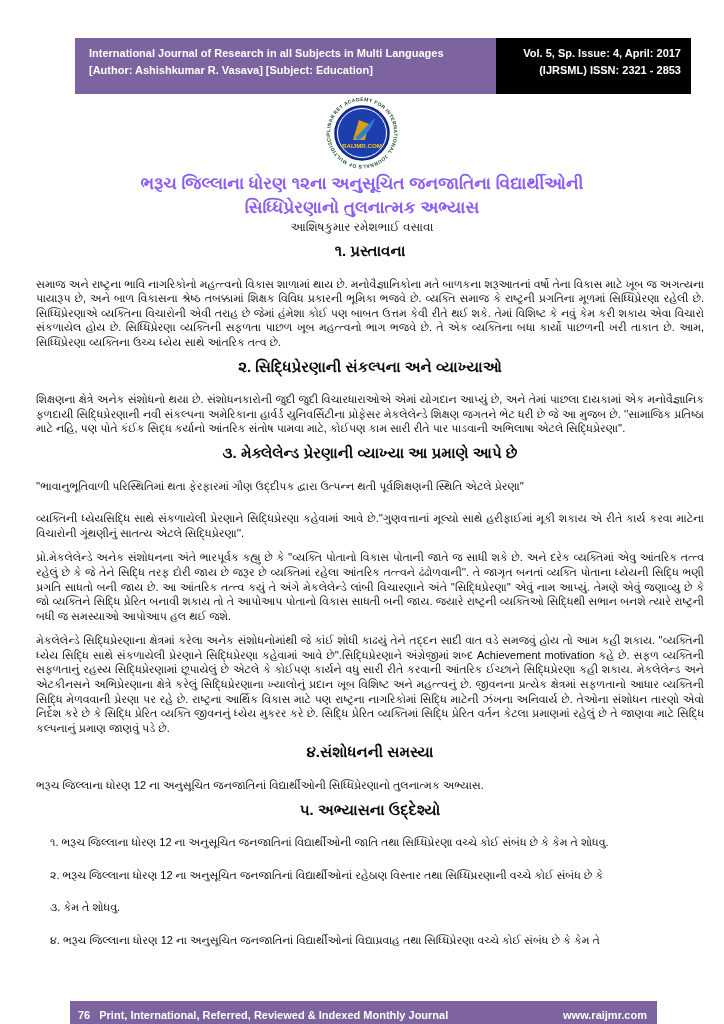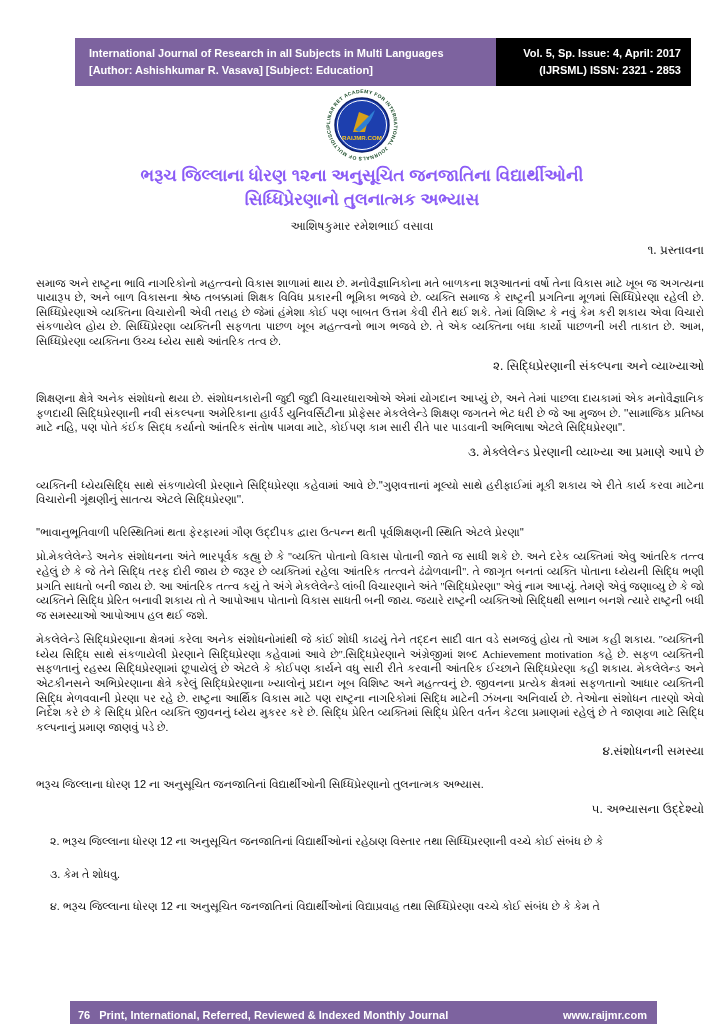--- a/index.html
+++ b/index.html
@@ -10,21 +10,21 @@
     font-family: "Liberation Sans", "DejaVu Sans", sans-serif;
     color: #111;
     overflow: hidden;
   }
   .page { width: 724px; height: 1024px; position: relative; }
 
   
   .header-band {
     display: flex;
     margin: 38px 33px 0 75px;
-    height: 48px;
+    height: 56px;
   }
   .header-left {
     background: #7d639f;
     color: #fff;
     flex: 0 0 421px;
     padding: 7px 12px 6px 14px;
     font-size: 11px;
     font-weight: bold;
     line-height: 17px;
     white-space: nowrap;
@@ -55,40 +55,39 @@
     font-weight: bold;
     font-size: 17px;
     line-height: 24px;
     color: #8b5cf6;
     margin-top: 2px;
   }
   .article-author {
     text-align: center;
     font-size: 12px;
     color: #222;
-    margin-top: 7px;
   }
 
   
   .content {
     margin: 10px 20px 0 36px;
     font-size: 11px;
     line-height: 14.6px;
     text-align: justify;
     color: #0a0a0a;
   }
   .sec-heading {
-    font-weight: normal;
-    font-size: 12px;
+    font-weight: bold;
+    font-size: 15px;
     margin-top: 10px;
-    text-align: right;
+    text-align: center;
   }
   .sec-heading.first { margin-top: 6px; }
   .para { margin-top: 18px; }
-  .para-gap { margin-top: 10px; font-family: Liberation Serif, serif; }
+  .para-gap { margin-top: 10px; }
   .obj-item { padding-left: 14px; }
 
   
   .footer-band {
     position: absolute;
     left: 70px;
     bottom: 17px;
     width: 587px;
     background: #7d639f;
     color: #fff;
@@ -144,29 +143,30 @@
 
   <div class="content">
 
     <div class="sec-heading first">૧. પ્રસ્તાવના</div>
     <div class="para">સમાજ અને રાષ્ટ્રના ભાવિ નાગરિકોનો મહત્ત્વનો વિકાસ શાળામાં થાય છે. મનોવૈજ્ઞાનિકોના મતે બાળકના શરૂઆતનાં વર્ષો તેના વિકાસ માટે ખૂબ જ અગત્યના પાયારૂપ છે, અને બાળ વિકાસના શ્રેષ્ઠ તબક્કામાં શિક્ષક વિવિધ પ્રકારની ભૂમિકા ભજવે છે. વ્યક્તિ સમાજ કે રાષ્ટ્રની પ્રગતિના મૂળમાં સિધ્ધિપ્રેરણા રહેલી છે. સિધ્ધિપ્રેરણાએ વ્યક્તિના વિચારોની એવી તરાહ છે જેમાં હંમેશા કોઈ પણ બાબત ઉત્તમ કેવી રીતે થઈ શકે. તેમાં વિશિષ્ટ કે નવું કેમ કરી શકાય એવા વિચારો સંકળાયેલ હોય છે. સિધ્ધિપ્રેરણા વ્યક્તિની સફળતા પાછળ ખૂબ મહત્ત્વનો ભાગ ભજવે છે. તે એક વ્યક્તિના બધા કાર્યો પાછળની ખરી તાકાત છે. આમ, સિધ્ધિપ્રેરણા વ્યક્તિના ઉચ્ચ ધ્યેય સાથે આંતરિક તત્વ છે.</div>
 
     <div class="sec-heading">૨. સિદ્ધિપ્રેરણાની સંકલ્પના અને વ્યાખ્યાઓ</div>
     <div class="para">શિક્ષણના ક્ષેત્રે અનેક સંશોધનો થયા છે. સંશોધનકારોની જુદી જુદી વિચારધારાઓએ એમાં યોગદાન આપ્યું છે, અને તેમાં પાછલા દાયકામાં એક મનોવૈજ્ઞાનિક ફળદાયી સિદ્ધિપ્રેરણાની નવી સંકલ્પના અમેરિકાના હાર્વર્ડ યુનિવર્સિટીના પ્રોફેસર મેકલેલેન્ડે શિક્ષણ જગતને ભેટ ધરી છે જે આ મુજબ છે. ''સામાજિક પ્રતિષ્ઠા માટે નહિ, પણ પોતે કંઈક સિદ્ધ કર્યાનો આંતરિક સંતોષ પામવા માટે, કોઈપણ કામ સારી રીતે પાર પાડવાની અભિલાષા એટલે સિદ્ધિપ્રેરણા''.</div>
 
     <div class="sec-heading">૩. મેક્લેલેન્ડ પ્રેરણાની વ્યાખ્યા આ પ્રમાણે આપે છે</div>
+    <div class="para">''ભાવાનુભૂતિવાળી પરિસ્થિતિમાં થતા ફેરફારમાં ગૌણ ઉદ્દીપક દ્વારા ઉત્પન્ન થતી પૂર્વશિક્ષણની સ્થિતિ એટલે પ્રેરણા''</div>
     <div class="para">વ્યક્તિની ધ્યેયસિદ્ધિ સાથે સંકળાયેલી પ્રેરણાને સિદ્ધિપ્રેરણા કહેવામાં આવે છે.''ગુણવત્તાનાં મૂલ્યો સાથે હરીફાઈમાં મૂકી શકાય એ રીતે કાર્ય કરવા માટેના વિચારોની ગૂંથણીનું સાતત્ય એટલે સિદ્ધિપ્રેરણા''.</div>
-    <div class="para">''ભાવાનુભૂતિવાળી પરિસ્થિતિમાં થતા ફેરફારમાં ગૌણ ઉદ્દીપક દ્વારા ઉત્પન્ન થતી પૂર્વશિક્ષણની સ્થિતિ એટલે પ્રેરણા''</div>
     <div class="para para-gap">પ્રો.મેકલેલેન્ડે અનેક સંશોધનના અંતે ભારપૂર્વક કહ્યુ છે કે ''વ્યક્તિ પોતાનો વિકાસ પોતાની જાતે જ સાધી શકે છે. અને દરેક વ્યક્તિમાં એવુ આંતરિક તત્ત્વ રહેલું છે કે જે તેને સિદ્ધિ તરફ દોરી જાય છે જરૂર છે વ્યક્તિમાં રહેલા આંતરિક તત્ત્વને ઢંઢોળવાની''. તે જાગૃત બનતાં વ્યક્તિ પોતાના ધ્યેયની સિદ્ધિ ભણી પ્રગતિ સાધતો બની જાય છે. આ આંતરિક તત્ત્વ કયું તે અંગે મેકલેલેન્ડે લાંબી વિચારણાને અંતે ''સિદ્ધિપ્રેરણા'' એવું નામ આપ્યું. તેમણે એવું જણાવ્યુ છે કે જો વ્યક્તિને સિદ્ધિ પ્રેરિત બનાવી શકાય તો તે આપોઆપ પોતાનો વિકાસ સાધતી બની જાય. જયારે રાષ્ટ્રની વ્યક્તિઓ સિદ્ધિથી સભાન બનશે ત્યારે રાષ્ટ્રની બધી જ સમસ્યાઓ આપોઆપ હલ થઈ જશે.</div>
     <div class="para para-gap">મેકલેલેન્ડે સિદ્ધિપ્રેરણાના ક્ષેત્રમાં કરેલા અનેક સંશોધનોમાંથી જે કાંઈ શોધી કાઢયું તેને તદ્દન સાદી વાત વડે સમજવું હોય તો આમ કહી શકાય. ''વ્યક્તિની ધ્યેય સિદ્ધિ સાથે સંકળાયેલી પ્રેરણાને સિદ્ધિપ્રેરણા કહેવામાં આવે છે''.સિદ્ધિપ્રેરણાને અંગ્રેજીમાં શબ્દ Achievement motivation કહે છે. સફળ વ્યક્તિની સફળતાનું રહસ્ય સિદ્ધિપ્રેરણામાં છૂપાયેલું છે એટલે કે કોઈપણ કાર્યને વધુ સારી રીતે કરવાની આંતરિક ઈચ્છાને સિદ્ધિપ્રેરણા કહી શકાય. મેકલેલેન્ડ અને એટકીનસને અભિપ્રેરણાના ક્ષેત્રે કરેલું સિદ્ધિપ્રેરણાના ખ્યાલોનું પ્રદાન ખૂબ વિશિષ્ટ અને મહત્ત્વનું છે. જીવનના પ્રત્યેક ક્ષેત્રમાં સફળતાનો આધાર વ્યક્તિની સિદ્ધિ મેળવવાની પ્રેરણા પર રહે છે. રાષ્ટ્રના આર્થિક વિકાસ માટે પણ રાષ્ટ્રના નાગરિકોમાં સિદ્ધિ માટેની ઝંખના અનિવાર્ય છે. તેઓના સંશોધન તારણો એવો નિર્દેશ કરે છે કે સિદ્ધિ પ્રેરિત વ્યક્તિ જીવનનું ધ્યેય મુકરર કરે છે. સિદ્ધિ પ્રેરિત વ્યક્તિમાં સિદ્ધિ પ્રેરિત વર્તન કેટલા પ્રમાણમાં રહેલું છે તે જાણવા માટે સિદ્ધિ કલ્પનાનું પ્રમાણ જાણવું પડે છે.</div>
 
     <div class="sec-heading">૪.સંશોધનની સમસ્યા</div>
     <div class="para">ભરૂચ જિલ્લાના ધોરણ 12 ના અનુસૂચિત જનજાતિનાં વિદ્યાર્થીઓની સિધ્ધિપ્રેરણાનો તુલનાત્મક અભ્યાસ.</div>
 
     <div class="sec-heading">૫. અભ્યાસના ઉદ્દેશ્યો</div>
+    <div class="para obj-item">૧. ભરૂચ જિલ્લાના ધોરણ 12 ના અનુસૂચિત જનજાતિનાં વિદ્યાર્થીઓની જાતિ તથા સિધ્ધિપ્રેરણા વચ્ચે કોઈ સંબંધ છે કે કેમ તે શોધવુ.</div>
     <div class="para obj-item">૨. ભરૂચ જિલ્લાના ધોરણ 12 ના અનુસૂચિત જનજાતિનાં વિદ્યાર્થીઓનાં રહેઠાણ વિસ્તાર તથા સિધ્ધિપ્રરણાની વચ્ચે કોઈ સંબંધ છે કે</div>
     <div class="para obj-item">૩. કેમ તે શોધવુ.</div>
     <div class="para obj-item">૪. ભરૂચ જિલ્લાના ધોરણ 12 ના અનુસૂચિત જનજાતિનાં વિદ્યાર્થીઓનાં વિદ્યાપ્રવાહ તથા સિધ્ધિપ્રેરણા વચ્ચે કોઈ સંબંધ છે કે કેમ તે</div>
 
   </div>
 
   <div class="footer-band">
     <div class="footer-line1">
       <div class="footer-left">
         <span class="page-number">76</span>

